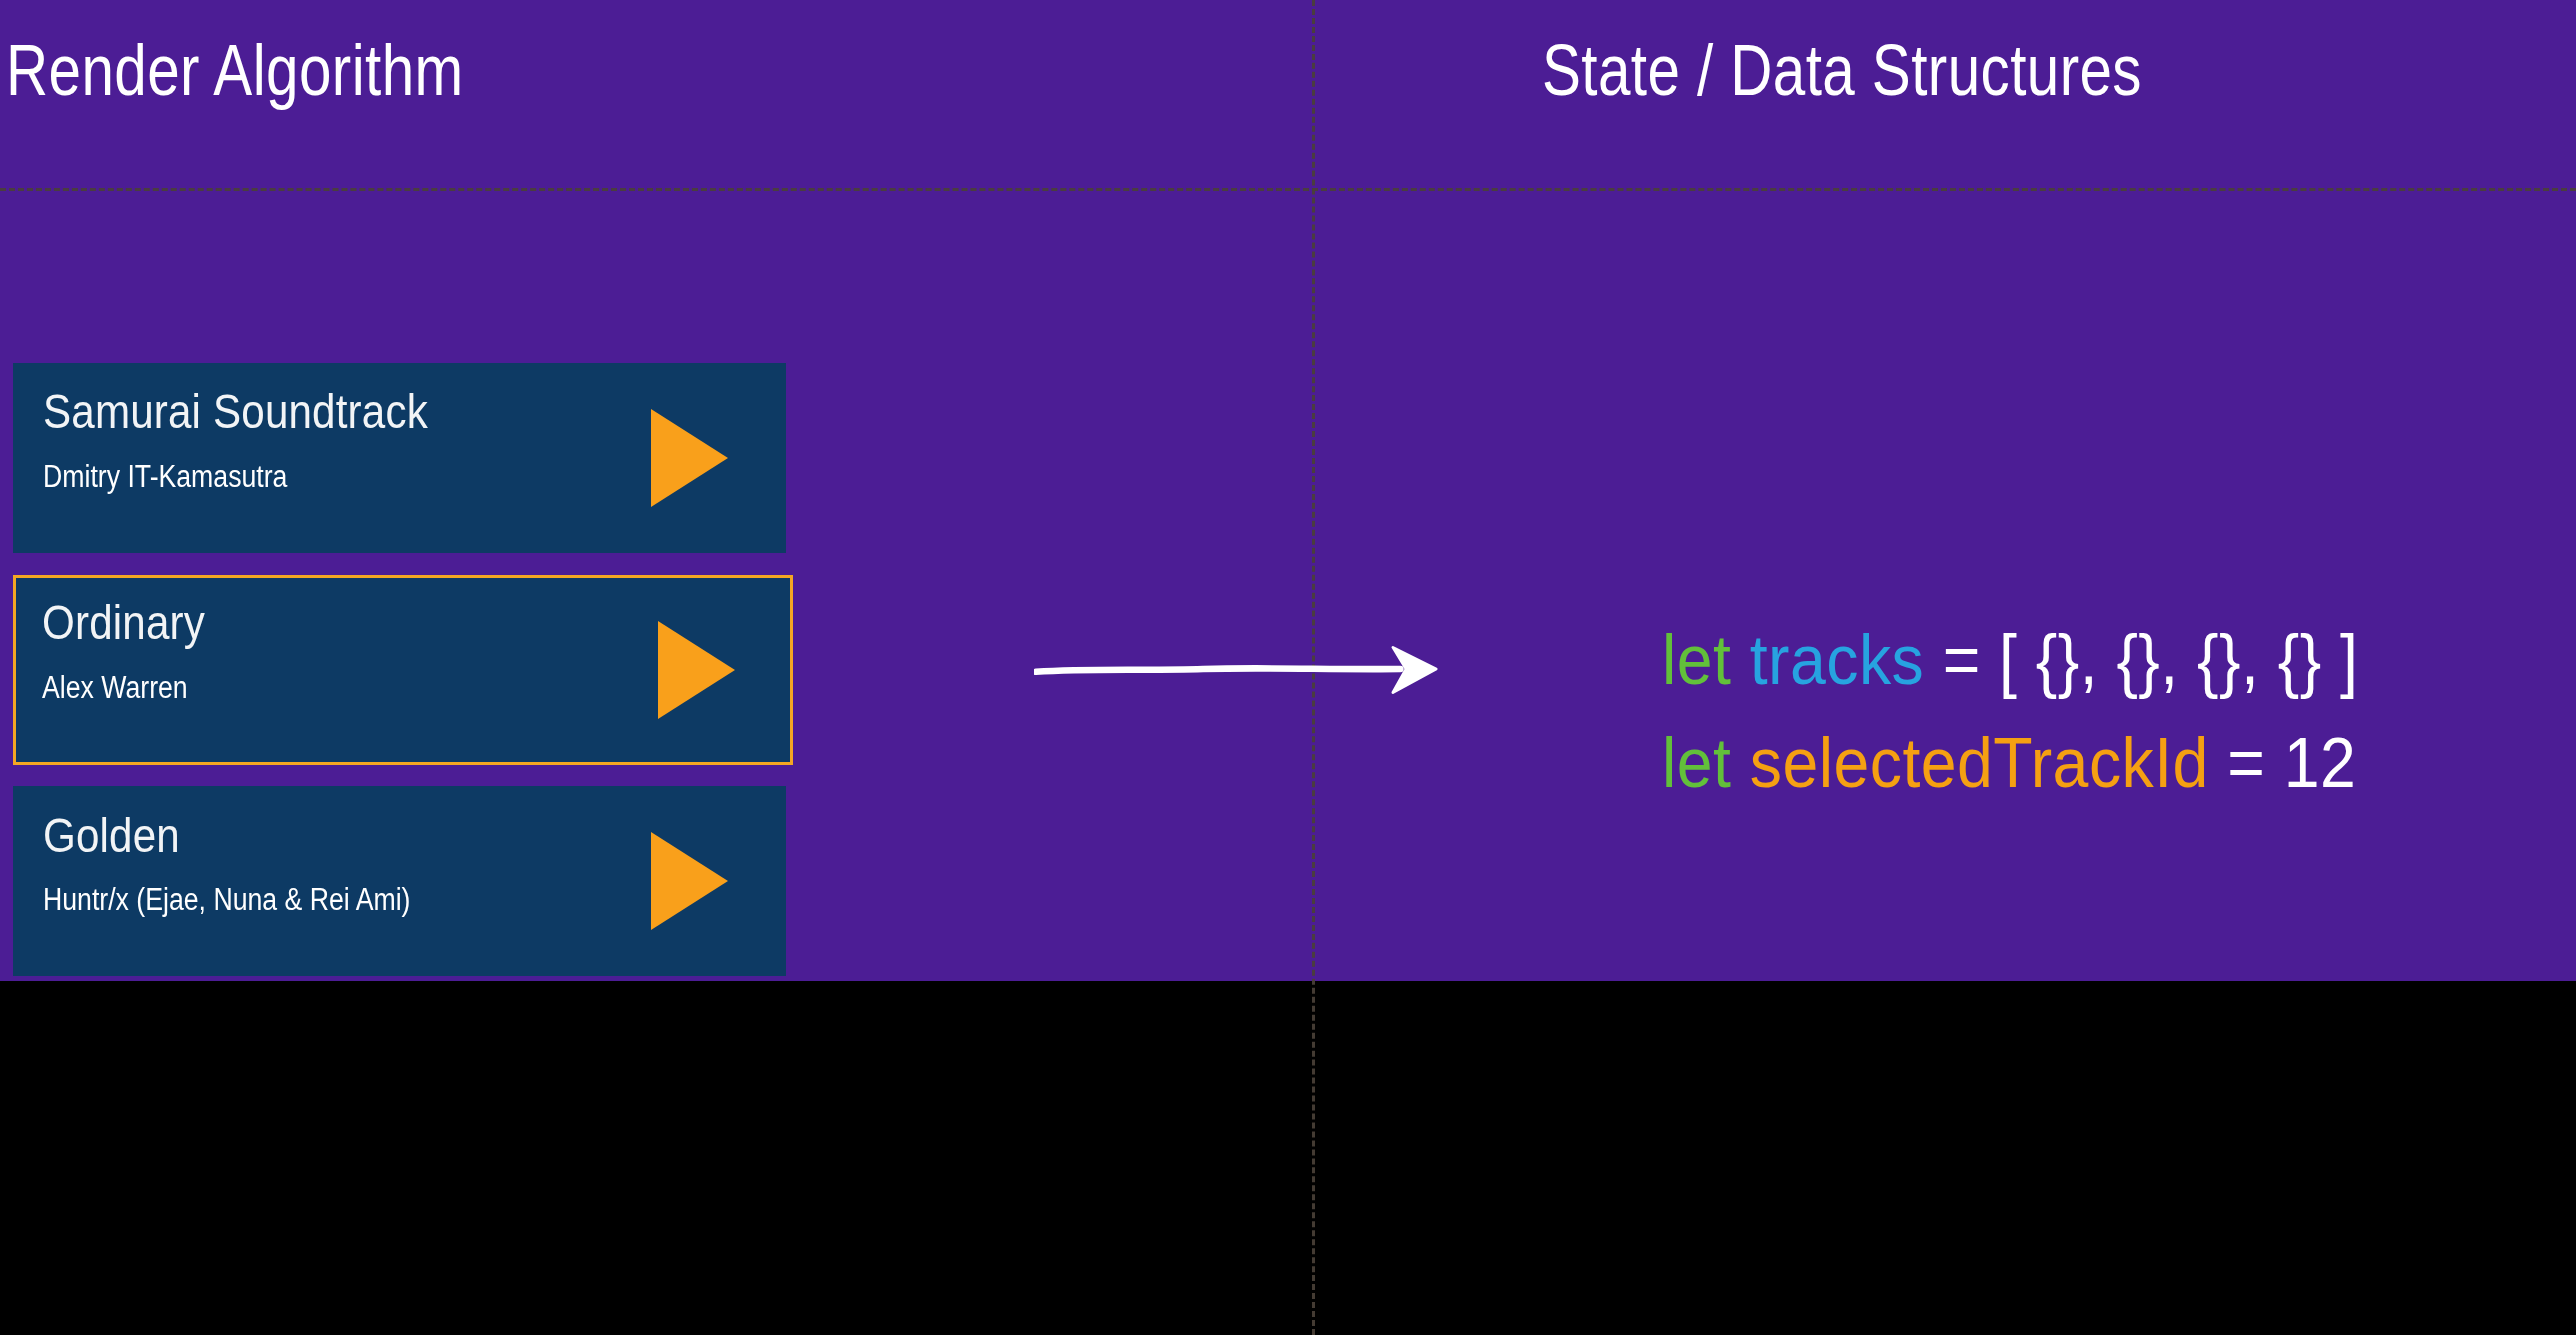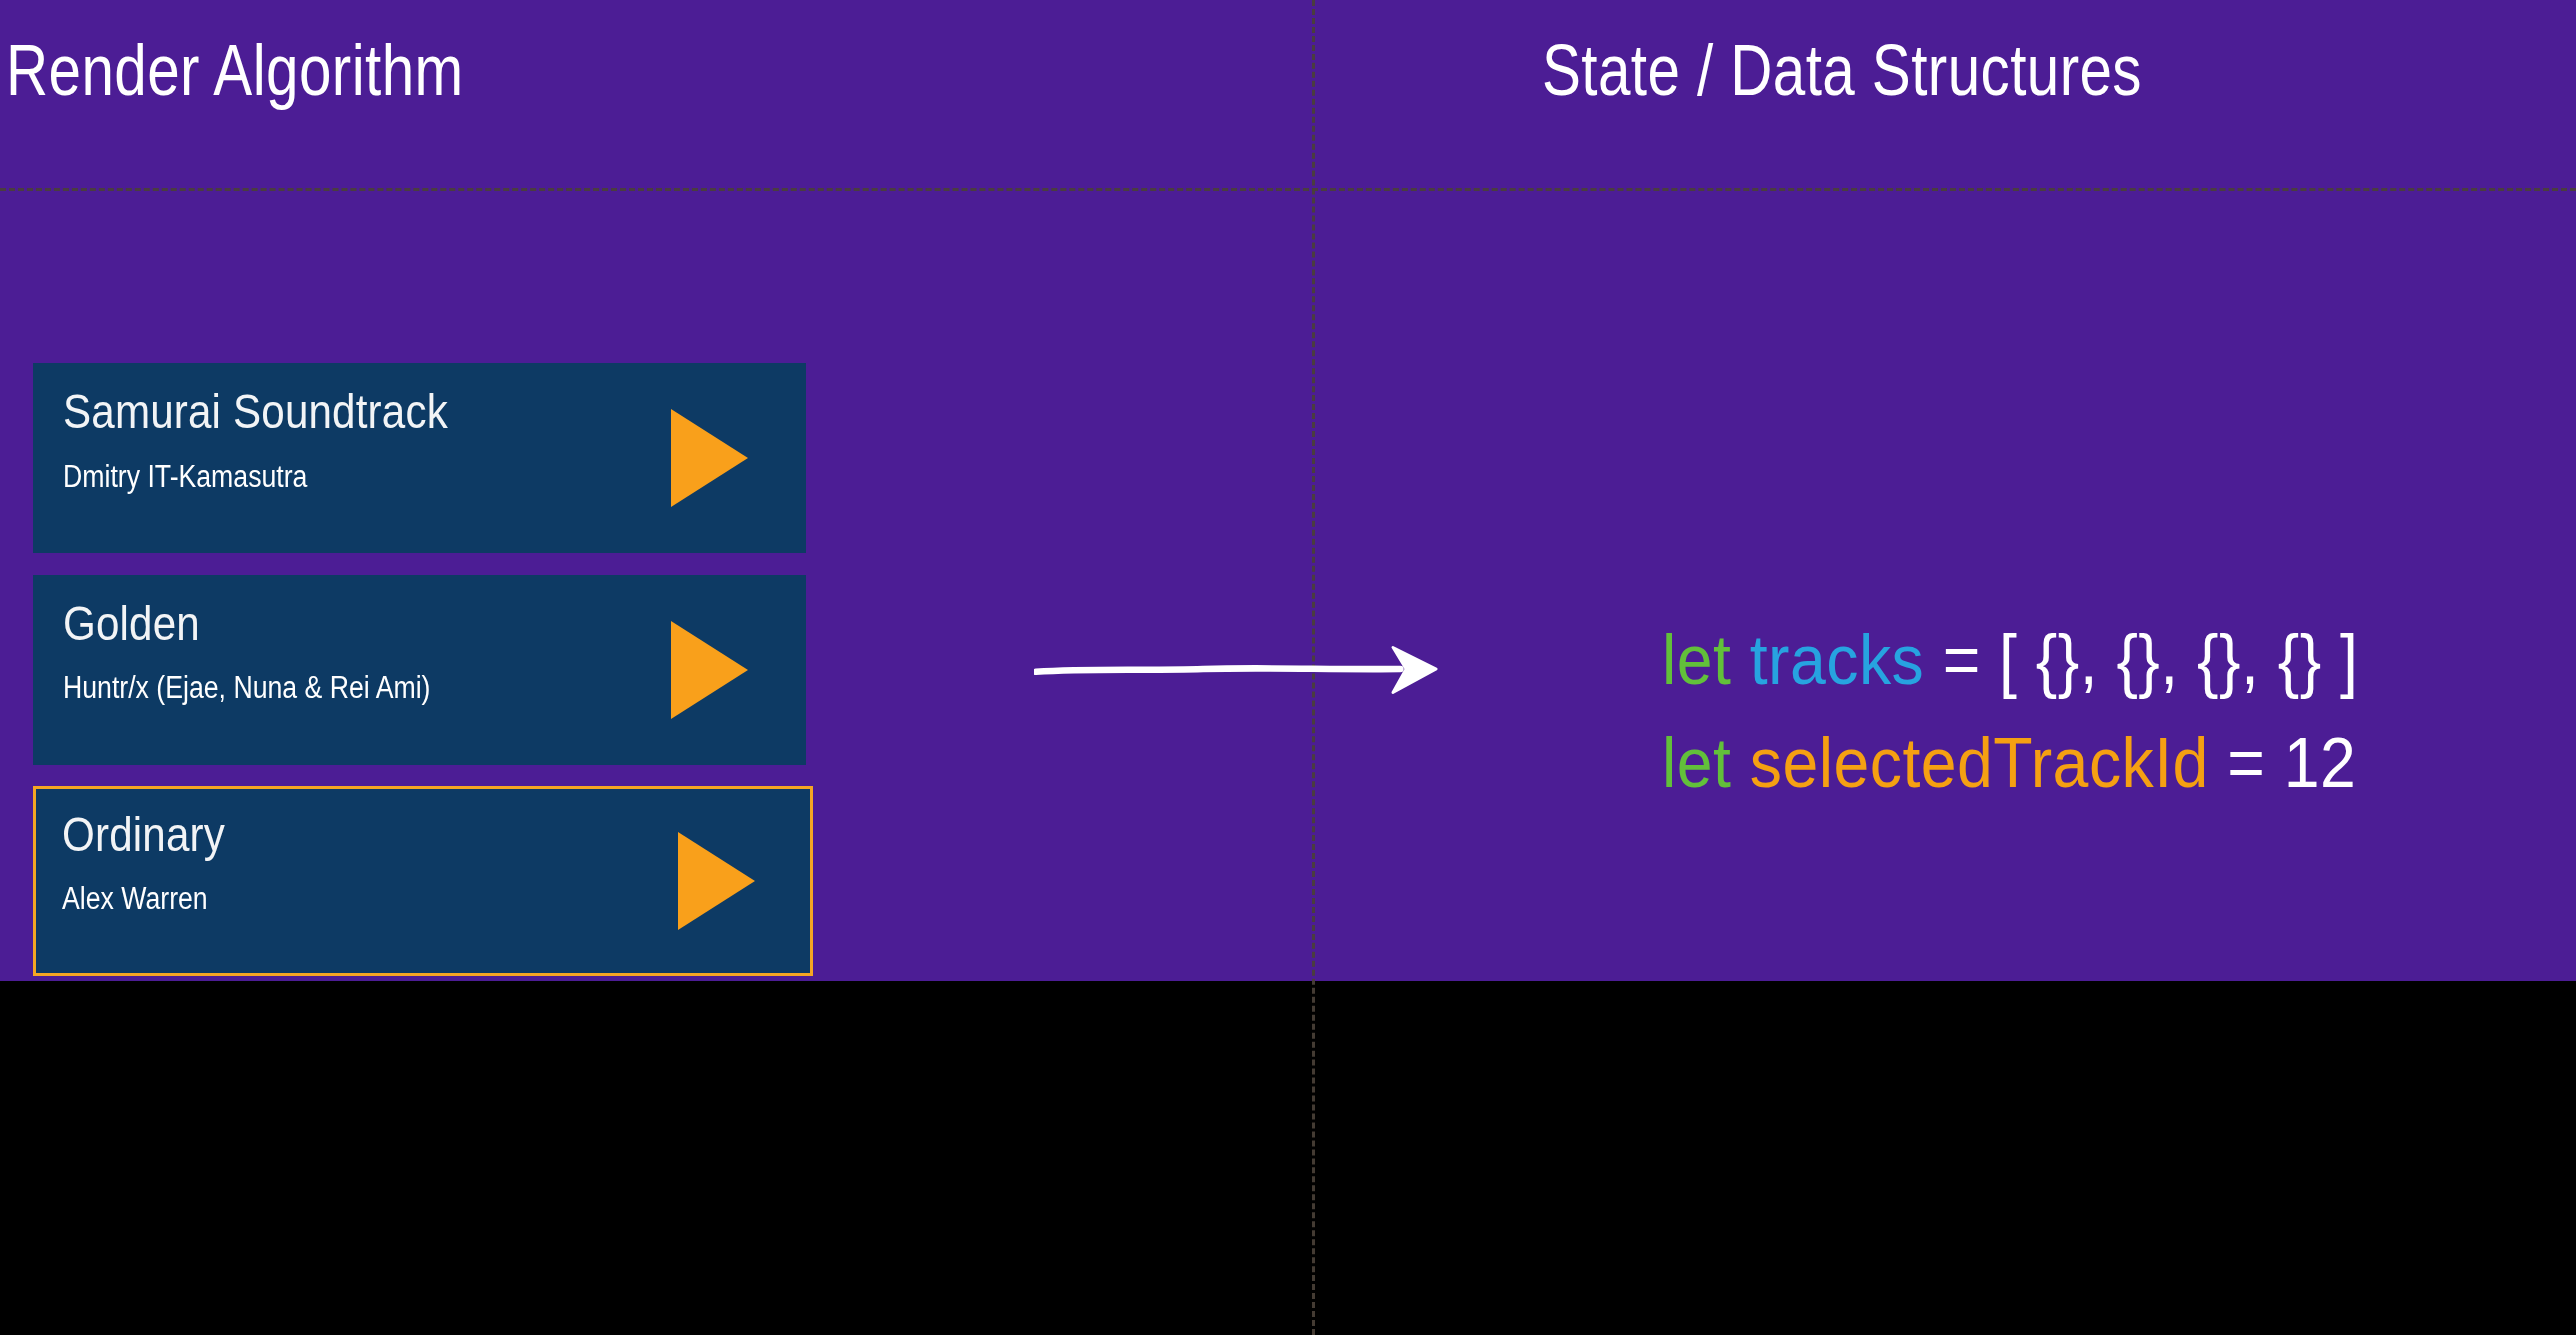--- a/index.html
+++ b/index.html
@@ -55,21 +55,20 @@
     border-left: 3.8px dashed #4a4038;
     opacity: 0.92;
   }
 
   
   #track-list {
     position: absolute;
     left: 13px;
     top: 363px;
     width: 780px;
-    margin-left: 20px;
   }
   .track-card {
     position: relative;
     box-sizing: border-box;
     width: 773px;
     height: 190px;
     background: #0D3A64;
     margin-bottom: 21.6px;
     padding: 24.4px 28px 0 30px;
   }
@@ -156,28 +155,28 @@
 
   <div class="h-divider"></div>
   <div class="v-divider"></div>
 
   <div id="track-list">
       <div class="track-card">
         <div class="track-title">Samurai Soundtrack</div>
         <div class="track-artist">Dmitry IT-Kamasutra</div>
         <div class="play-icon"></div>
       </div>
+      <div class="track-card selected">
+        <div class="track-title">Ordinary</div>
+        <div class="track-artist">Alex Warren</div>
+        <div class="play-icon"></div>
+      </div>
       <div class="track-card">
         <div class="track-title">Golden</div>
         <div class="track-artist">Huntr/x (Ejae, Nuna &amp; Rei Ami)</div>
-        <div class="play-icon"></div>
-      </div>
-      <div class="track-card selected">
-        <div class="track-title">Ordinary</div>
-        <div class="track-artist">Alex Warren</div>
         <div class="play-icon"></div>
       </div>
     </div>
 
   <div id="flow-arrow">
     <svg width="451" height="66" viewBox="0 0 480 70" aria-hidden="true">
       <path d="M2,38 C60,34 120,37 180,35 C250,33 320,36 390,35" stroke="#ffffff" stroke-width="7" fill="none" stroke-linecap="round"></path>
       <path d="M382,12 L428,35 L382,60 L396,35 Z" fill="#ffffff" stroke="#ffffff" stroke-width="3" stroke-linejoin="round"></path>
     </svg>
   </div>

